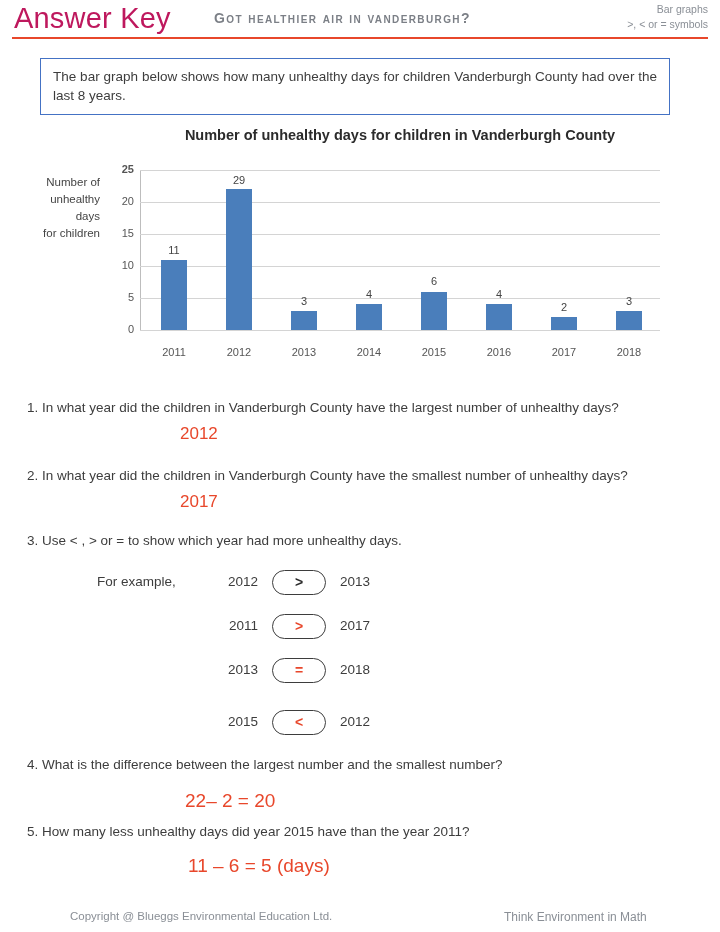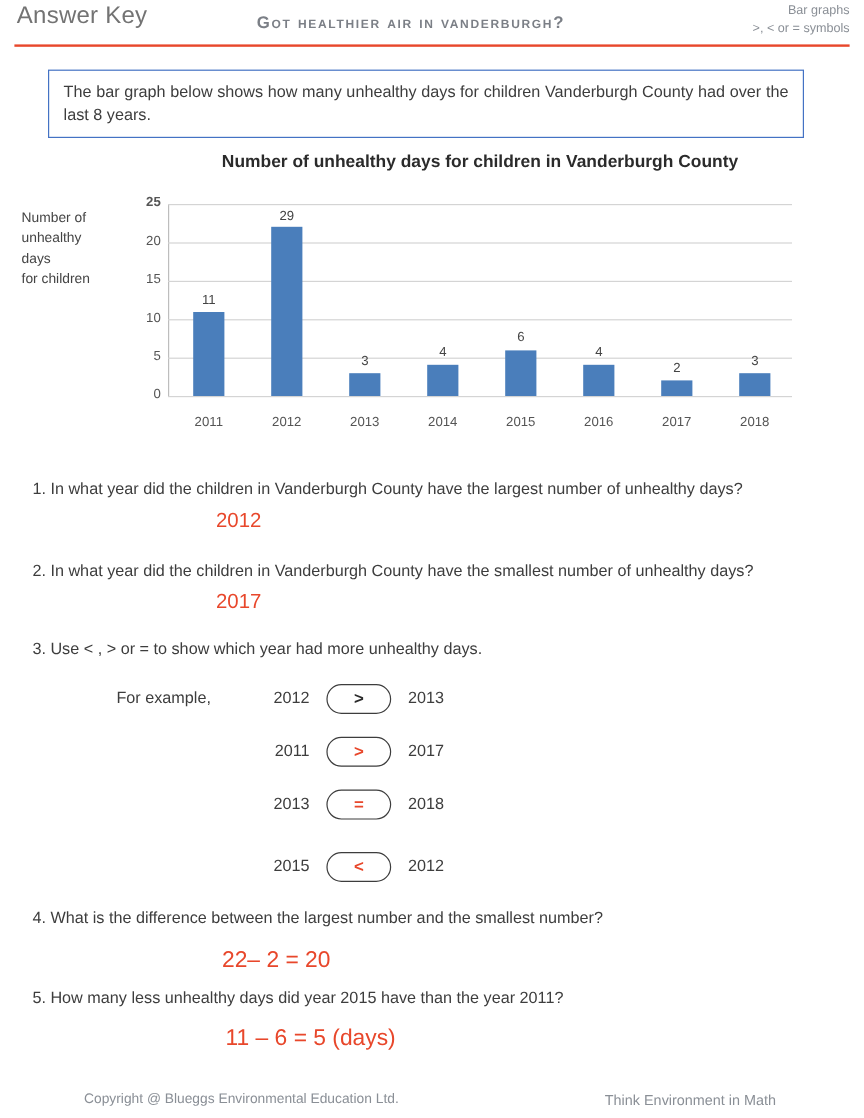--- a/index.html
+++ b/index.html
@@ -20,22 +20,22 @@
   .header {
     position: relative;
     height: 42px;
     padding: 0 12px;
     box-sizing: border-box;
   }
   .header-title {
     position: absolute;
     left: 14px;
     top: 2px;
-    font-size: 20px;
-    color: #737373;
+    font-size: 29px;
+    color: #be185d;
     font-weight: 400;
     letter-spacing: 0.2px;
   }
   .header-center {
     position: absolute;
     left: 214px;
     top: 10px;
     font-size: 14px;
     letter-spacing: 1.4px;
     color: #7b7f86;
@@ -94,21 +94,21 @@
     left: 0;
     top: 160px;
     width: 720px;
     height: 230px;
   }
   .y-axis-label {
     position: absolute;
     left: 18px;
     top: 14px;
     width: 82px;
-    text-align: left;
+    text-align: right;
     font-size: 11.5px;
     line-height: 17px;
     color: #444444;
   }
   .plot {
     position: absolute;
     left: 140px;
     top: 10px;
     width: 520px;
     height: 160px;

